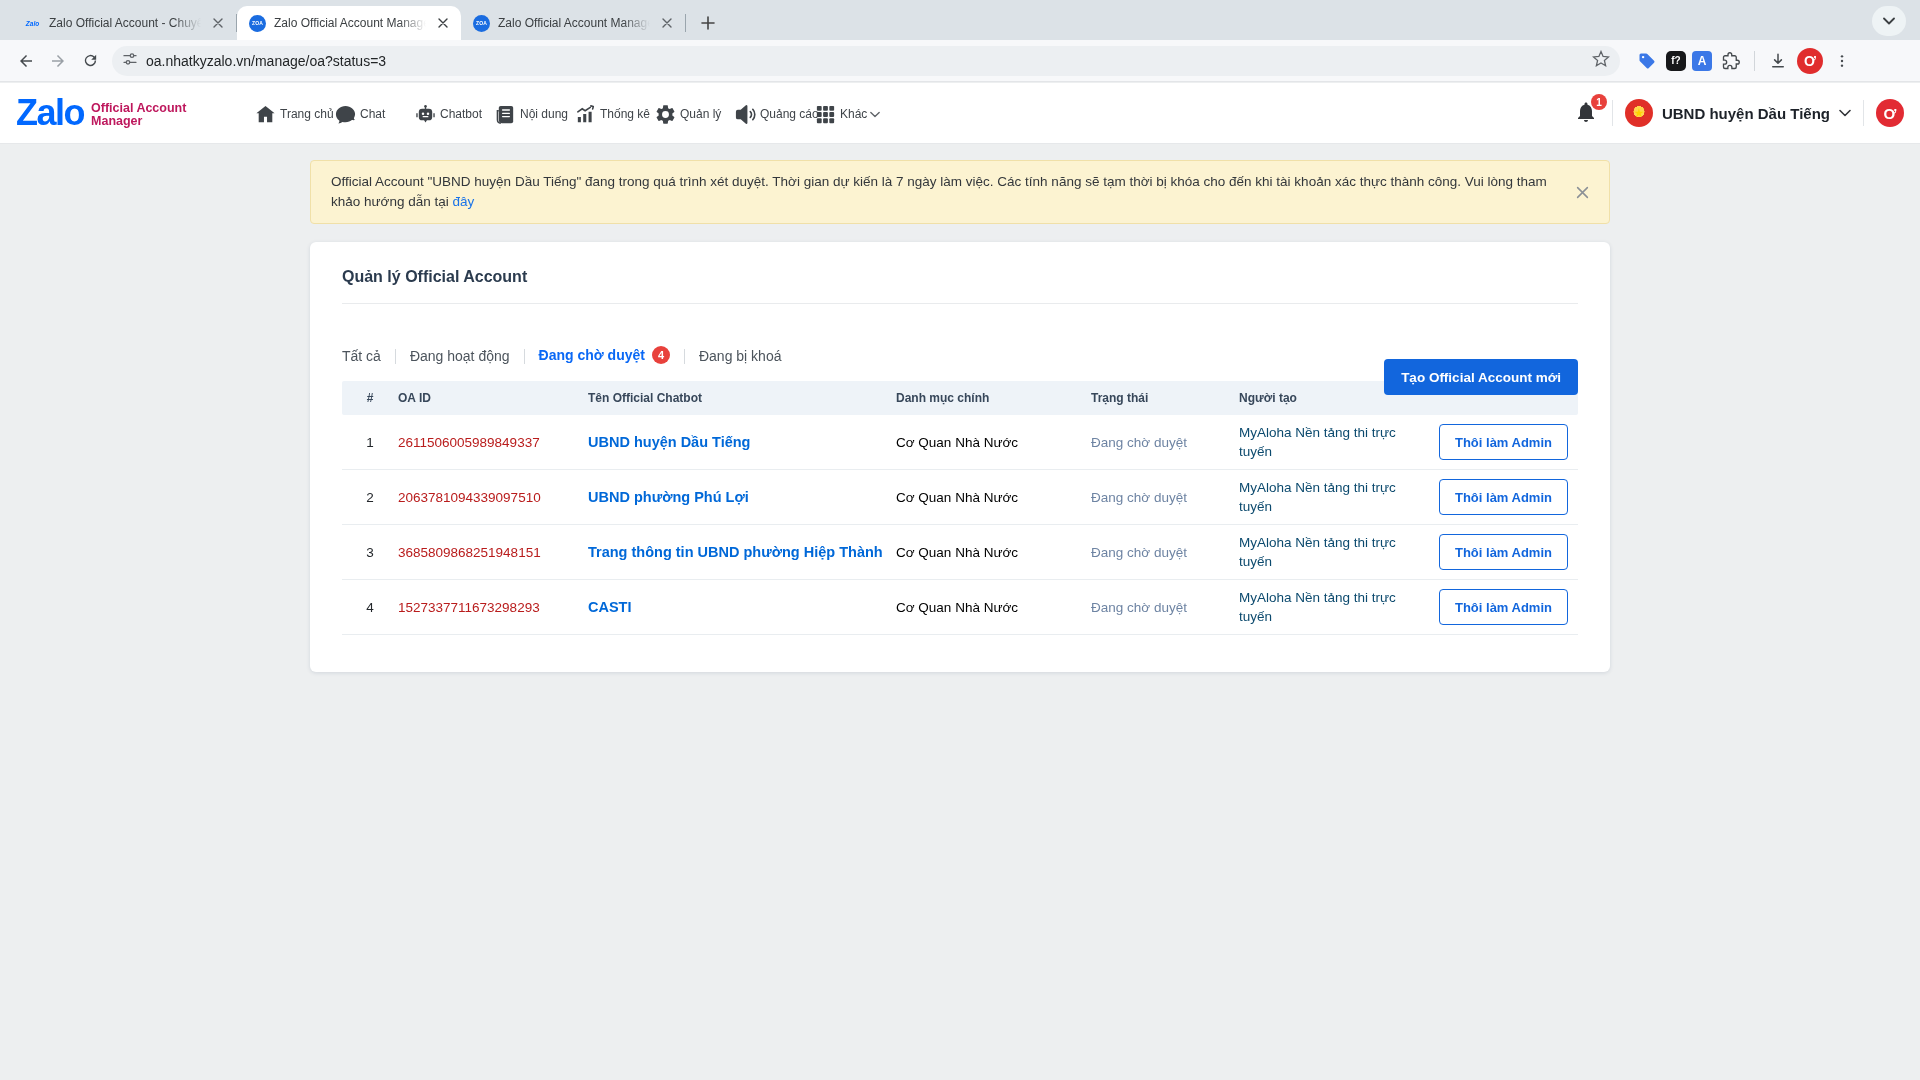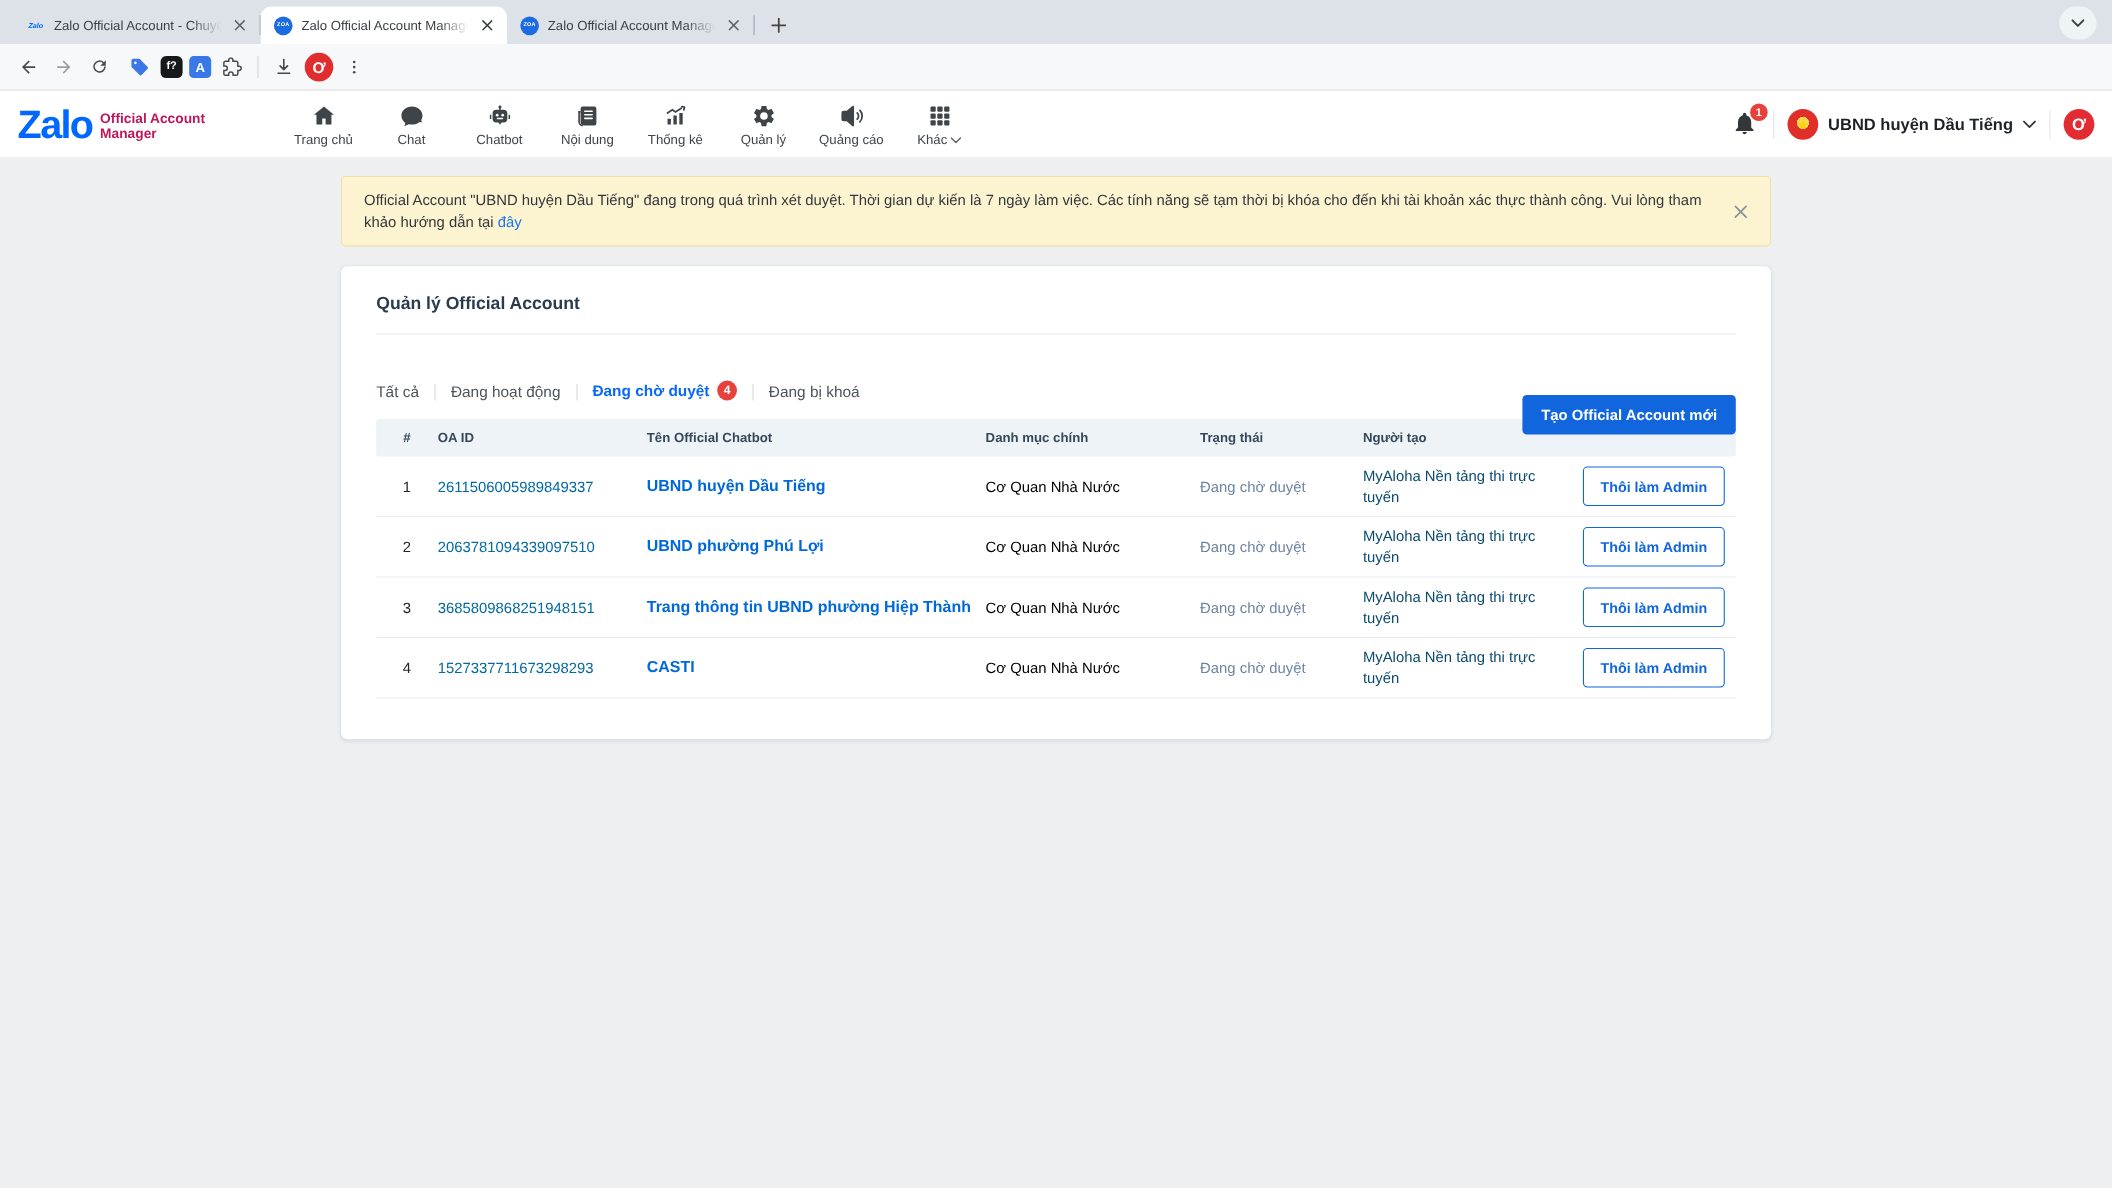--- a/index.html
+++ b/index.html
@@ -30,21 +30,21 @@
   .ext-translate { width:20px; height:20px; background:#3b78e7; color:#fff; font-size:12px; font-weight:bold; border-radius:4px; display:flex; align-items:center; justify-content:center; }
   .tb-divider { width:1px; height:20px; background:#d2d6da; margin:0 4px; }
   .tb-avatar { width:26px; height:26px; border-radius:50%; background:#e02d2d; color:#fff; display:flex; align-items:center; justify-content:center; font-size:14px; font-weight:800; }
 
   
   .appnav { position:absolute; top:83px; left:0; right:0; height:61px; background:#ffffff; border-bottom:1px solid #e6e8ea; display:flex; align-items:center; }
   .logo { display:flex; align-items:center; margin-left:16px; width:210px; }
   .logo-zalo { font-size:36px; font-weight:800; color:#0168ff; letter-spacing:-1.5px; }
   .logo-sub { margin-left:7px; margin-top:4px; font-size:12.5px; line-height:13px; color:#be185d; font-weight:600; }
   .nav-items { display:flex; align-items:flex-start; margin-left:28px; }
-  .nav-item { width:80px; display:flex; flex-direction:column; align-items:center; gap:3px; cursor:pointer; padding-top:2px; }
+  .nav-item { width:80px; display:flex; flex-direction:row; align-items:center; gap:3px; cursor:pointer; padding-top:2px; }
   .nav-item svg { display:block; }
   .nav-label { font-size:12px; color:#3f4449; white-space:nowrap; display:flex; align-items:center; gap:3px; }
   .nav-right { margin-left:auto; display:flex; align-items:center; margin-right:16px; gap:12px; }
   .bell-wrap { position:relative; width:26px; height:26px; }
   .bell-badge { position:absolute; top:-6px; right:-7px; min-width:16px; height:16px; border-radius:8px; background:#e8413c; color:#fff; font-size:10px; font-weight:bold; display:flex; align-items:center; justify-content:center; padding:0 4px; }
   .nav-div { width:1px; height:26px; background:#e2e5e8; }
   .account { display:flex; align-items:center; gap:9px; cursor:pointer; }
   .avatar { width:28px; height:28px; border-radius:50%; background:radial-gradient(circle at 50% 45%, #ffd54d 0 26%, #e02f28 27% 100%); display:flex; align-items:center; justify-content:center; color:#ffd400; font-size:12px; }
   .account-name { font-size:15px; font-weight:600; color:#1d2229; }
   .oa-red-logo { width:28px; height:28px; border-radius:50%; background:#e22b33; color:#fff; font-size:15px; font-weight:800; display:flex; align-items:center; justify-content:center; }
@@ -66,21 +66,21 @@
   .filter-div { width:1px; height:15px; background:#d6dade; margin:0 14px; }
   .create-btn { position:absolute; right:0; top:1px; height:36px; background:#1266dd; color:#fff; border:none; border-radius:4px; font-family:inherit; font-size:13.5px; font-weight:600; padding:0 17px; cursor:pointer;margin-top:32px; }
 
   .table { margin-top:17px; }
   .t-row { display:grid; grid-template-columns:56px 190px 308px 195px 148px 190px auto; align-items:center; }
   .t-head { background:#eef3f8; height:34px; border-radius:2px; }
   .t-head .t-cell { font-size:12px; font-weight:700; color:#37475a; }
   .t-cell { padding-right:10px; }
   .t-cell.c-idx { text-align:center; padding-right:0; }
   .t-body-row { min-height:54px; border-bottom:1px solid #e9edf0; padding:8px 0; }
-  .c-id { font-size:13.5px; color:#0369a1; }
+  .c-id { font-size:13.5px; color:#b91c1c; }
   .c-name { font-size:14.5px; font-weight:700; color:#0068d8; cursor:pointer; }
   .c-cat { font-size:13.5px; color:#000000; }
   .c-status { font-size:13.5px; color:#6e84a3; }
   .c-creator { font-size:13.5px; color:#0c4a6e; line-height:19px; max-width:175px; }
   .c-action { display:flex; justify-content:flex-end; }
   .admin-btn { background:#fff; border:1px solid #1266dd; color:#1266dd; border-radius:4px; font-family:inherit; font-size:13px; font-weight:600; height:36px; padding:0 15px; cursor:pointer; white-space:nowrap; }
   .idx-txt { font-size:13.5px; color:#23272b; }
 
   svg.ic { stroke-linecap:round; stroke-linejoin:round; }
 </style>
@@ -140,20 +140,35 @@
     <span class="tb-btn">
       <svg width="18" height="18" viewBox="0 0 24 24">
           <path d="M4 11h12.2l-5.6-5.6L12 4l8 8-8 8-1.4-1.4 5.6-5.6H4v-2z" fill="#9aa0a6"></path>
         </svg>
     </span>
     <span class="tb-btn">
       <svg width="17" height="17" viewBox="0 0 24 24">
           <path d="M17.65 6.35A8 8 0 1 0 20 12h-2.1a6 6 0 1 1-1.7-4.2L13 11h7V4l-2.35 2.35z" fill="#454a4e"></path>
         </svg>
     </span>
+    <div class="url-pill">
+      <span>
+        <svg width="16" height="16" viewBox="0 0 24 24" class="ic" fill="none" stroke="#5f6368" stroke-width="2">
+            <path d="M3 7h9M18 7h3M3 17h3M12 17h9"></path>
+            <circle cx="15" cy="7" r="2.6"></circle>
+            <circle cx="9" cy="17" r="2.6"></circle>
+          </svg>
+      </span>
+      <span class="url-text">oa.nhatkyzalo.vn/manage/oa?status=3</span>
+      <span>
+        <svg width="18" height="18" viewBox="0 0 24 24" fill="none" stroke="#5f6368" stroke-width="1.7">
+            <path d="M12 17.27L18.18 21l-1.64-7.03L22 9.24l-7.19-.61L12 2 9.19 8.63 2 9.24l5.46 4.73L5.82 21z"></path>
+          </svg>
+      </span>
+    </div>
     <div class="ext-area">
       <span class="ext-icon">
         <svg width="18" height="18" viewBox="0 0 24 24">
             <path d="M21.4 11.6l-9-9A2 2 0 0 0 11 2H4a2 2 0 0 0-2 2v7c0 .55.22 1.05.59 1.41l9 9a2 2 0 0 0 2.82 0l7-7a2 2 0 0 0 0-2.82z" fill="#3b78e7"></path>
             <circle cx="6.8" cy="6.8" r="1.6" fill="#fff"></circle>
           </svg>
       </span>
       <span class="ext-fn">f?</span>
       <span class="ext-translate">A</span>
       <span class="ext-icon">

